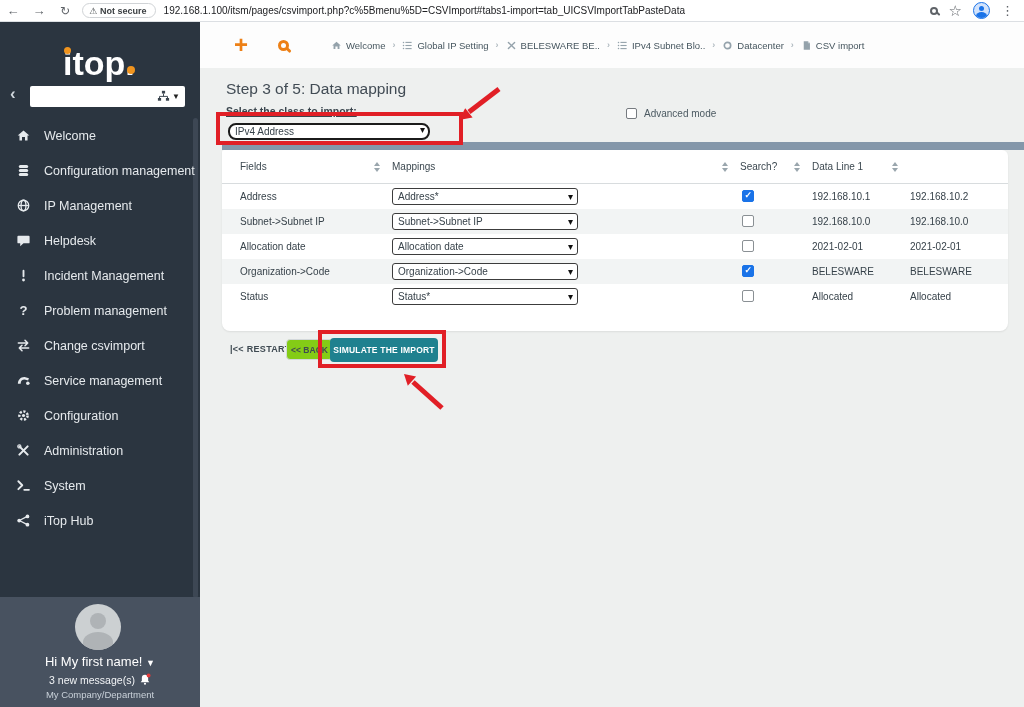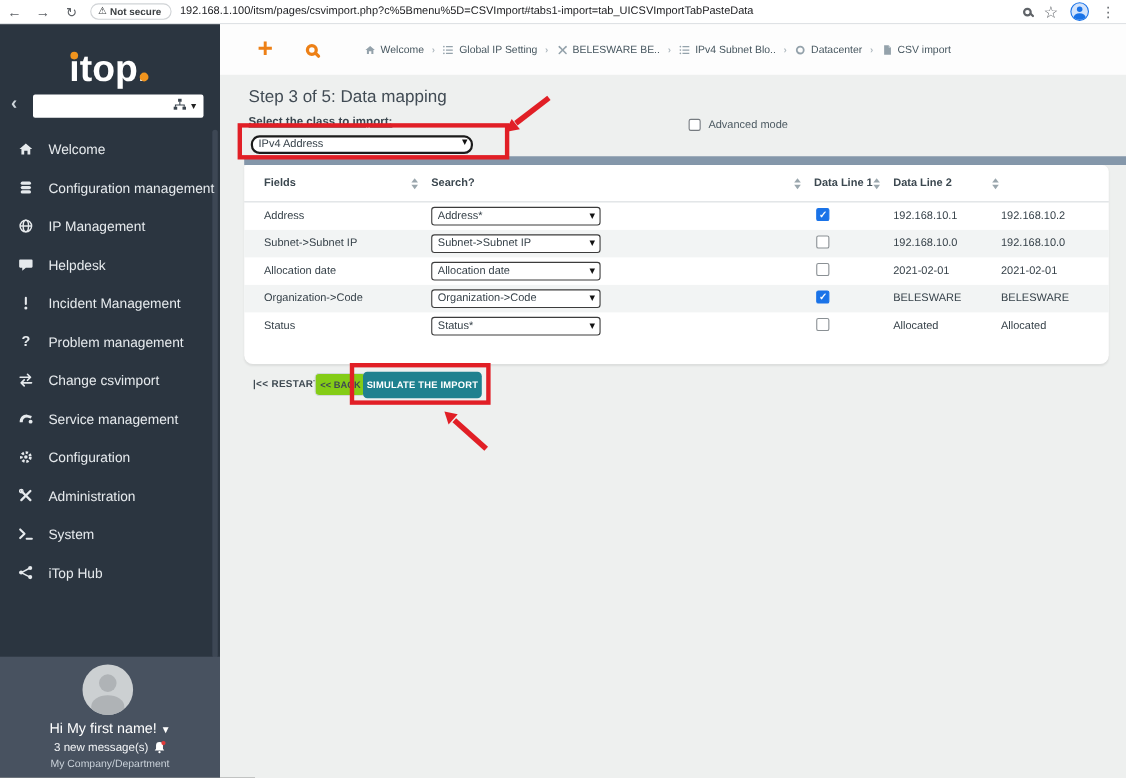--- a/index.html
+++ b/index.html
@@ -69,28 +69,28 @@
   .sel::after { content:"▾"; position:absolute; right:5px; top:50%; transform:translateY(-54%); font-size:10px; color:#111; pointer-events:none; }
   #advanced-wrap { position:absolute; left:626px; top:108px; display:flex; align-items:center; gap:7px; }
   #advanced-check { appearance:none; -webkit-appearance:none; width:11px; height:11px; border:1px solid #767b80; border-radius:2px; background:#fff; cursor:pointer; }
   #advanced-label { font-size:10px; color:#4c5a62; }
 
   #table-topbar { position:absolute; left:222px; top:142px; width:802px; height:8px; background:#8497aa; border-radius:3px 0 0 0; }
   #table-panel { position:absolute; left:222px; top:150px; width:786px; height:181px; background:#ffffff; border-radius:2px 6px 8px 8px; box-shadow:0 1px 2px rgba(0,0,0,0.08); }
   .t-grid { display:grid; grid-template-columns:152px 348px 72px 98px 90px; align-items:center; padding-left:18px; padding-right:8px; }
   #t-header { height:34px; border-bottom:1px solid #d8dcde; }
   .th { display:flex; align-items:center; justify-content:space-between; height:100%; padding-right:12px; }
-  .th-label { font-size:10px; font-weight:bold; color:#3c4850; }
+  .th-label { font-size:10px; font-weight:normal; color:#3c4850; }
   .sort-ico { display:inline-flex; flex-direction:column; gap:2px; cursor:pointer; }
   .sort-ico i { width:0; height:0; border-left:3.5px solid transparent; border-right:3.5px solid transparent; }
   .sort-ico .up { border-bottom:4px solid #9aa6ad; }
   .sort-ico .dn { border-top:4px solid #9aa6ad; }
   .t-row { height:25px; font-size:10px; color:#37424a; }
   .t-row:nth-child(odd) { background:#f2f4f4; }
-  .t-row .sel { width:154px; height:17px; }
+  .t-row .sel { width:186px; height:17px; }
   .t-row select { border:1px solid #3c3c3c; border-radius:3px; }
   .row-check { appearance:none; -webkit-appearance:none; width:12px; height:12px; border:1px solid #8a9094; border-radius:2px; background:#fff; cursor:pointer; margin-left:2px; position:relative; }
   .row-check:checked { background:#1a73e8; border-color:#1a73e8; }
   .row-check:checked::after { content:"✓"; position:absolute; left:1.5px; top:-0.5px; color:#fff; font-size:9px; font-weight:bold; }
 
   #restart-button { position:absolute; left:230px; top:344px; font-size:9px; font-weight:bold; color:#3f4a52; letter-spacing:0.3px; cursor:pointer; }
   #back-button { position:absolute; left:286px; top:339px; width:47px; height:21px; background:#84cc16; border:1px solid #d3d8db; border-radius:4px; font-size:8.5px; font-weight:bold; color:#3f4a52; cursor:pointer; font-family:inherit; }
   #simulate-button { position:absolute; left:330px; top:338px; width:108px; height:24px; background:#1f818f; border:none; border-radius:4px; font-size:8.5px; font-weight:bold; color:#ffffff; letter-spacing:0.2px; cursor:pointer; font-family:inherit; }
 
   
@@ -341,46 +341,46 @@
   <div id="advanced-wrap">
     <input type="checkbox" id="advanced-check" style="">
     <label id="advanced-label" for="advanced-check">Advanced mode</label>
   </div>
 
   <div id="table-topbar"></div>
   <div id="table-panel">
     <div id="t-header" class="t-grid">
       <span class="th">
           <span class="th-label">Fields</span>
+          <span class="sort-ico">
+            <i class="up"></i>
+            <i class="dn"></i>
+          </span>
+        </span>
+      <span class="th">
+          <span class="th-label">Mappings</span>
           <span class="sort-ico">
             <i class="up"></i>
             <i class="dn"></i>
           </span>
         </span>
       <span class="th">
           <span class="th-label">Search?</span>
           <span class="sort-ico">
             <i class="up"></i>
             <i class="dn"></i>
           </span>
         </span>
       <span class="th">
           <span class="th-label">Data Line 1</span>
           <span class="sort-ico">
             <i class="up"></i>
             <i class="dn"></i>
           </span>
         </span>
-      <span class="th" style="padding-right:2px;">
-          <span class="th-label">Data Line 2</span>
-          <span class="sort-ico">
-            <i class="up"></i>
-            <i class="dn"></i>
-          </span>
-        </span>
     </div>
 
     <div class="t-row t-grid">
       <span>Address</span>
       <span class="sel"><select><option>Address*</option></select></span>
       <span><input type="checkbox" class="row-check" checked="" style=""></span>
       <span>192.168.10.1</span>
       <span>192.168.10.2</span>
     </div>
     <div class="t-row t-grid">

